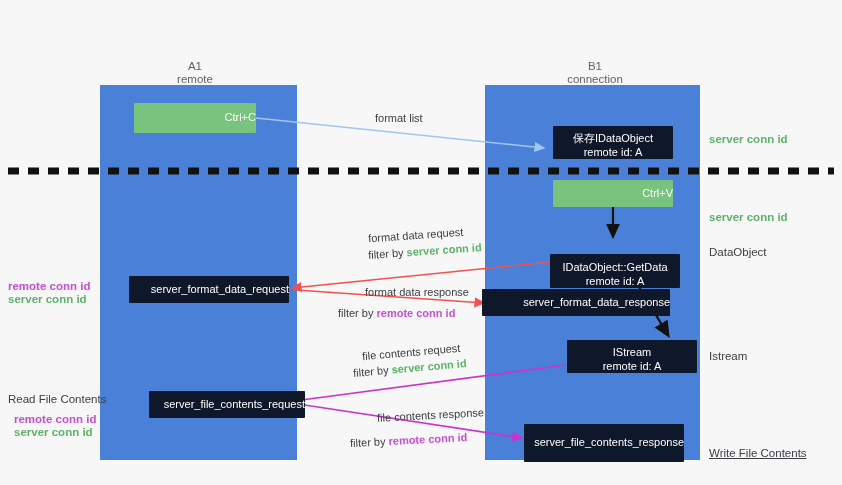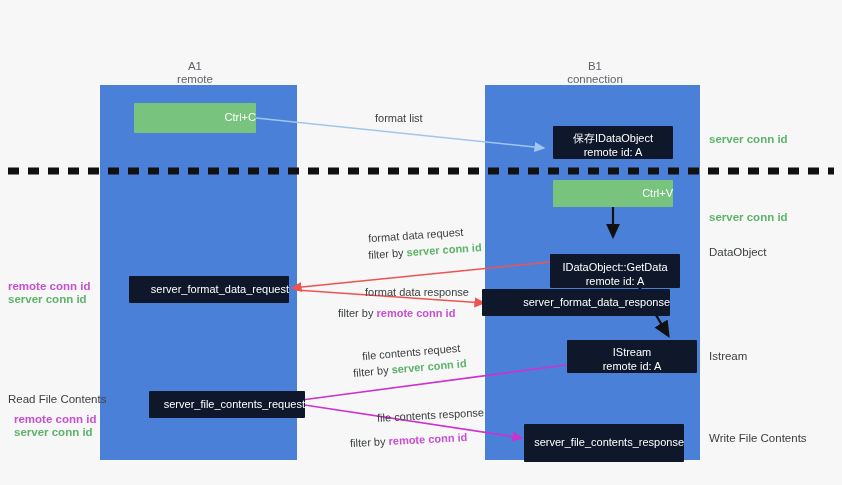--- a/index.html
+++ b/index.html
@@ -148,21 +148,21 @@
   </div>
 
   <div class="cap green" style="left:709px;top:132px;">server conn id</div>
 
   <div class="cap green" style="left:709px;top:210px;">server conn id</div>
 
   <div class="cap dark" style="left:709px;top:245px;">DataObject</div>
 
   <div class="cap dark" style="left:709px;top:349px;">Istream</div>
 
-  <div class="cap dark" style="left:709px;top:431px;">Write File Contents</div>
+  <div class="cap dark" style="left:709px;top:446px;text-decoration:underline;">Write File Contents</div>
 
   <div class="cap mag" style="left:8px;top:279px;">remote conn id</div>
   <div class="cap green" style="left:8px;top:292px;">server conn id</div>
 
   <div class="cap dark" style="left:8px;top:392px;">Read File Contents</div>
   <div class="cap mag" style="left:14px;top:412px;">remote conn id</div>
   <div class="cap green" style="left:14px;top:425px;">server conn id</div>
 
   <div class="alabel" style="left:375px;top:111px;">format list</div>
 

